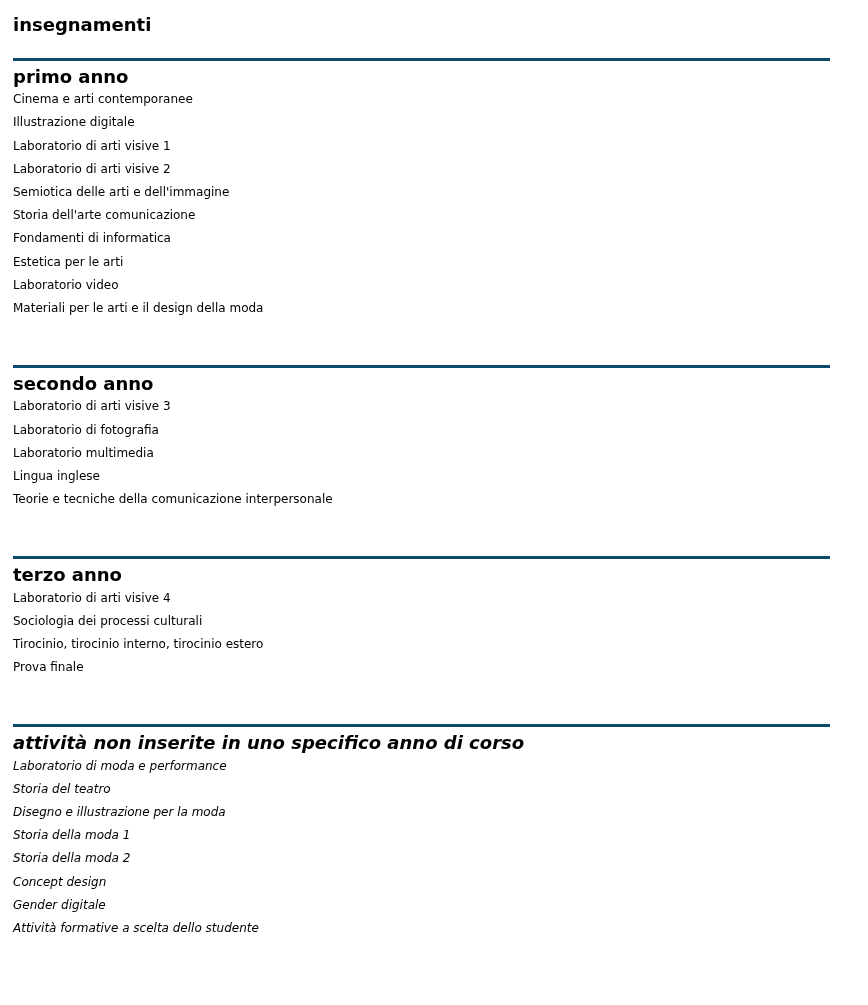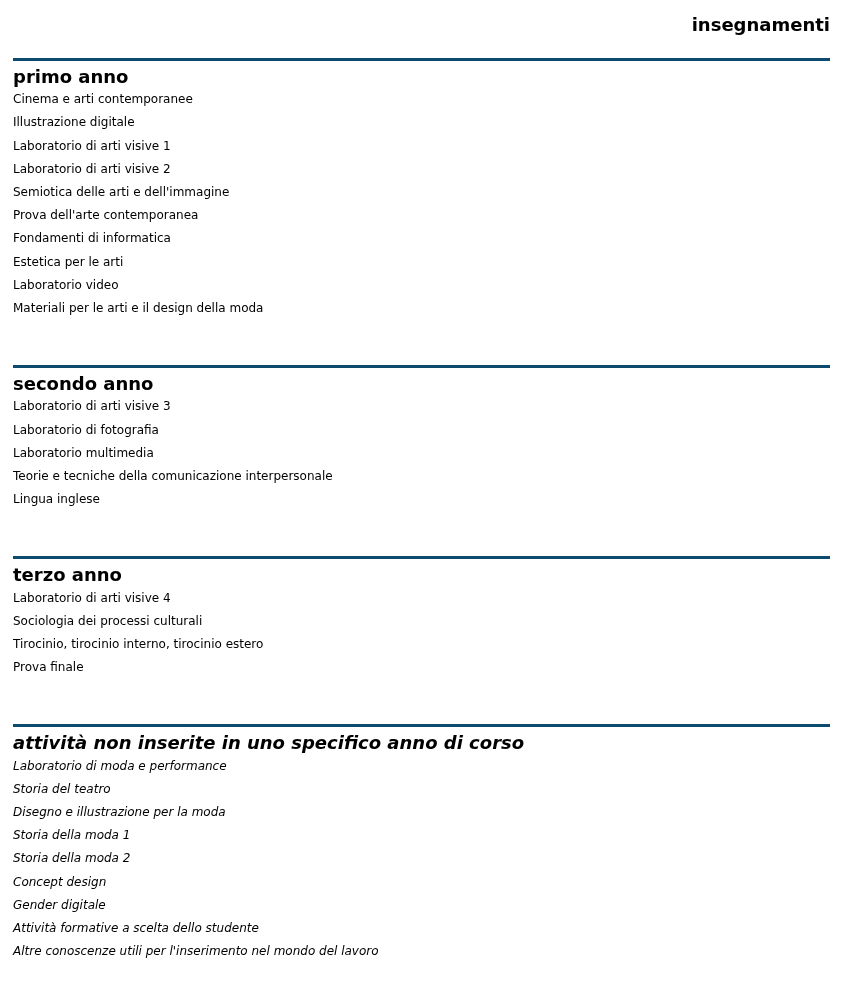--- a/index.html
+++ b/index.html
@@ -13,21 +13,20 @@
     height: 1005px;
     padding: 13px 38px 0 13px;
     background: #ffffff;
     overflow: hidden;
   }
   .page-title {
     font-size: 18px;
     font-weight: bold;
     line-height: 23px;
     margin: 0 0 22px 0;
-    text-align: right;
   }
   .year-section {
     border-top: 3px solid #0c4a6e;
     padding-top: 4px;
     margin-bottom: 45px;
   }
   .year-section:last-child {
     margin-bottom: 4px;
     font-style: italic;
   }
@@ -50,47 +49,46 @@
 <main class="page">
   <h1 class="page-title">insegnamenti</h1>
   <div id="sections">
       <section class="year-section">
         <h2 class="section-heading">primo anno</h2>
         <div class="course-item">Cinema e arti contemporanee</div>
         <div class="course-item">Illustrazione digitale</div>
         <div class="course-item">Laboratorio di arti visive 1</div>
         <div class="course-item">Laboratorio di arti visive 2</div>
         <div class="course-item">Semiotica delle arti e dell'immagine</div>
-        <div class="course-item">Prova dell'arte contemporanea</div>
+        <div class="course-item">Storia dell'arte comunicazione</div>
         <div class="course-item">Fondamenti di informatica</div>
         <div class="course-item">Estetica per le arti</div>
         <div class="course-item">Laboratorio video</div>
         <div class="course-item">Materiali per le arti e il design della moda</div>
       </section>
       <section class="year-section">
         <h2 class="section-heading">secondo anno</h2>
         <div class="course-item">Laboratorio di arti visive 3</div>
         <div class="course-item">Laboratorio di fotografia</div>
         <div class="course-item">Laboratorio multimedia</div>
+        <div class="course-item">Lingua inglese</div>
         <div class="course-item">Teorie e tecniche della comunicazione interpersonale</div>
-        <div class="course-item">Lingua inglese</div>
       </section>
       <section class="year-section">
         <h2 class="section-heading">terzo anno</h2>
         <div class="course-item">Laboratorio di arti visive 4</div>
         <div class="course-item">Sociologia dei processi culturali</div>
         <div class="course-item">Tirocinio, tirocinio interno, tirocinio estero</div>
         <div class="course-item">Prova finale</div>
       </section>
       <section class="year-section">
         <h2 class="section-heading">attività non inserite in uno specifico anno di corso</h2>
         <div class="course-item">Laboratorio di moda e performance</div>
         <div class="course-item">Storia del teatro</div>
         <div class="course-item">Disegno e illustrazione per la moda</div>
         <div class="course-item">Storia della moda 1</div>
         <div class="course-item">Storia della moda 2</div>
         <div class="course-item">Concept design</div>
         <div class="course-item">Gender digitale</div>
         <div class="course-item">Attività formative a scelta dello studente</div>
-        <div class="course-item">Altre conoscenze utili per l'inserimento nel mondo del lavoro</div>
       </section>
     </div>
 </main>
 
 </body></html>

